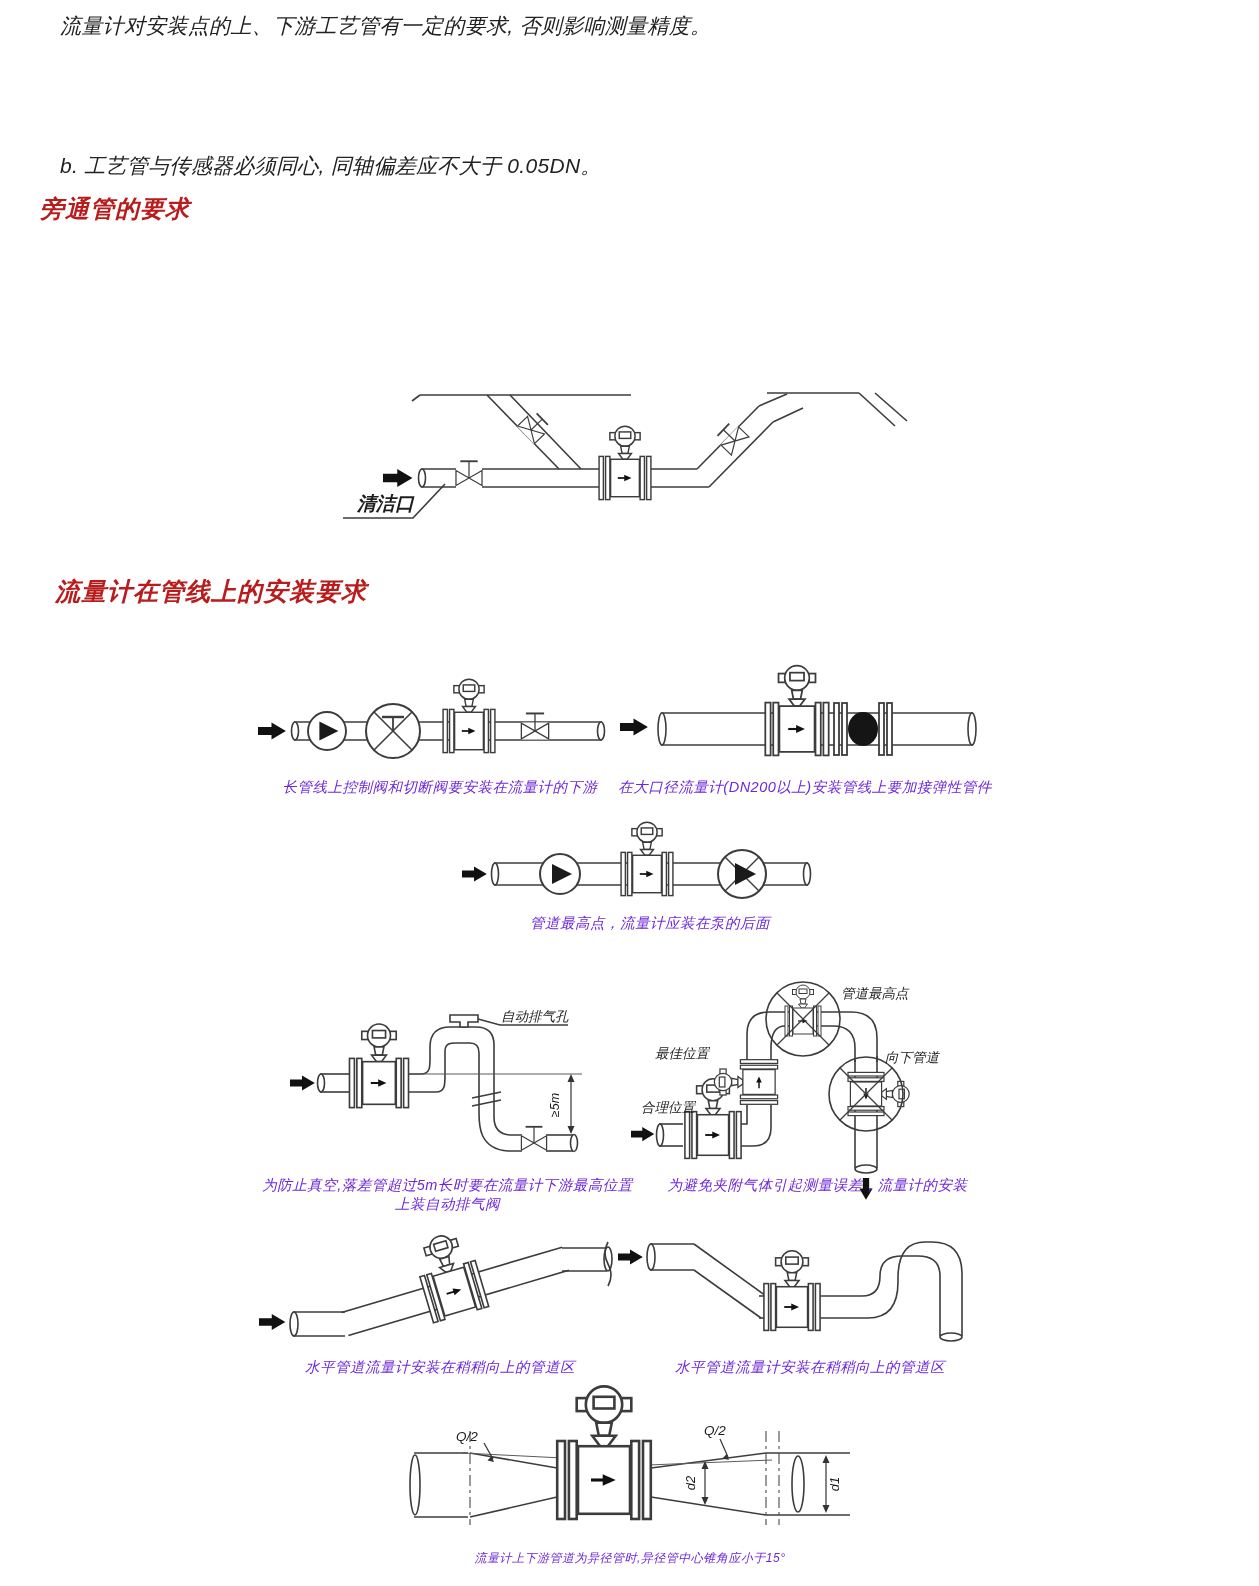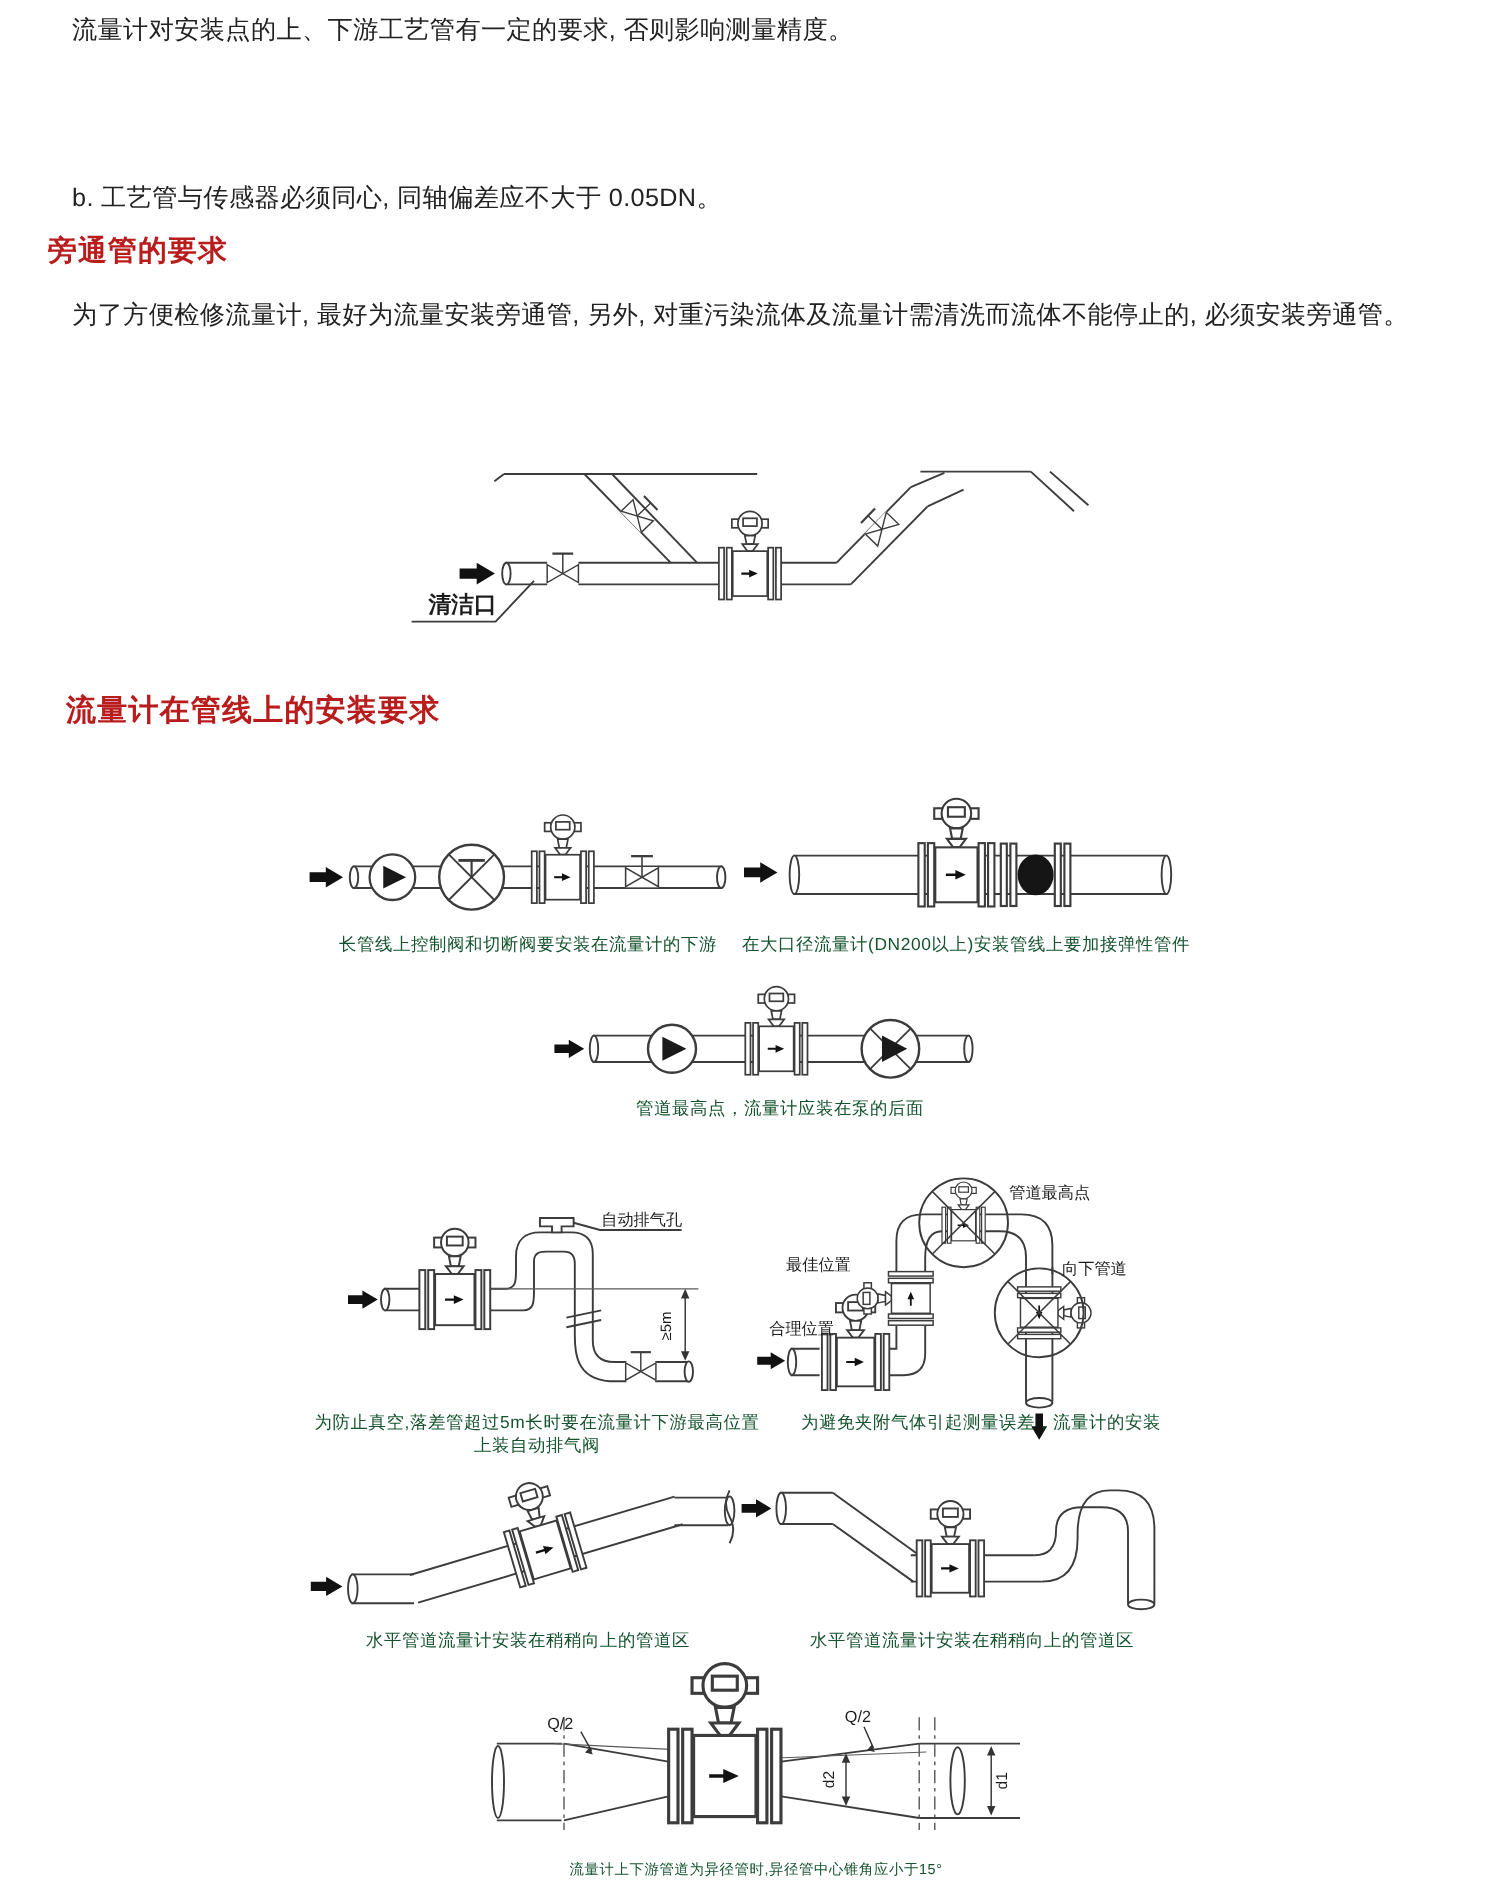--- a/index.html
+++ b/index.html
@@ -1,24 +1,24 @@
 <!DOCTYPE html>
 <html><head>
 <meta charset="utf-8">
 <style>
   * { margin:0; padding:0; box-sizing:border-box; }
   html,body { background:#ffffff; }
   body { font-family:"Liberation Sans","DejaVu Sans",sans-serif; }
-  .page { position:relative; width:1259px; height:1586px; background:#fff; color:#1f1f1f; overflow:hidden; }
+  .page { position:relative; width:1259px; height:1586px; background:#fff; color:#1f1f1f; overflow:hidden;font-style:italic; }
   .para { position:absolute; left:10px; width:1240px; font-size:21px; line-height:45px;
           text-align:justify; text-indent:50px; color:#222; letter-spacing:0.3px; }
   .hdr  { position:absolute; font-weight:bold; color:#b91c1c; letter-spacing:1px; }
   .h-bypass  { top:193px; left:40px; font-size:24px; }
   .h-install { top:575px; left:55px; font-size:25px; }
-  .cap  { position:absolute; font-size:14.5px; color:#14532d; text-align:center; letter-spacing:0.5px; }
+  .cap  { position:absolute; font-size:14.5px; color:#6d28d9; text-align:center; letter-spacing:0.5px; }
   .fig  { position:absolute; }
   svg { display:block; }
   .pl  { stroke:#3c3c3c; stroke-width:1.6; fill:none; }
   .thin { stroke:#5a5a5a; stroke-width:1; fill:none; }
   .dashdot { stroke:#4a4a4a; stroke-width:1.1; fill:none; stroke-dasharray:11 4 3 4; }
   .dim { stroke:#333; stroke-width:1.2; fill:none; }
   .dimh { fill:#333; stroke:none; }
   svg text { font-family:"Liberation Sans","DejaVu Sans",sans-serif; fill:#1c1c1c; }
 </style>
 </head>
@@ -74,21 +74,20 @@
     <path id="farrow" d="M0 -4.5 H15 V-9.5 L31 0 L15 9.5 V4.5 H0 Z" fill="#111"></path>
   </defs>
 </svg>
 
 <div class="page">
 
   <p class="para" style="top:3px">流量计对安装点的上、下游工艺管有一定的要求, 否则影响测量精度。</p>
   <p class="para" style="top:143px">b. 工艺管与传感器必须同心, 同轴偏差应不大于 0.05DN。</p>
 
   <h3 class="hdr h-bypass">旁通管的要求</h3>
-  <p class="para" style="top:240px">为了方便检修流量计, 最好为流量安装旁通管, 另外, 对重污染流体及流量计需清洗而流体不能停止的, 必须安装旁通管。</p>
 
   <div class="fig" style="left:335px; top:368px">
     <svg width="650" height="170" viewBox="0 0 650 170">
       <g class="pl">
 
         <line x1="85" y1="27" x2="296" y2="27"></line>
         <line x1="77" y1="33" x2="85" y2="27"></line>
 
         <line x1="152" y1="27" x2="224" y2="101"></line>
         <line x1="175" y1="27" x2="246" y2="101"></line>

